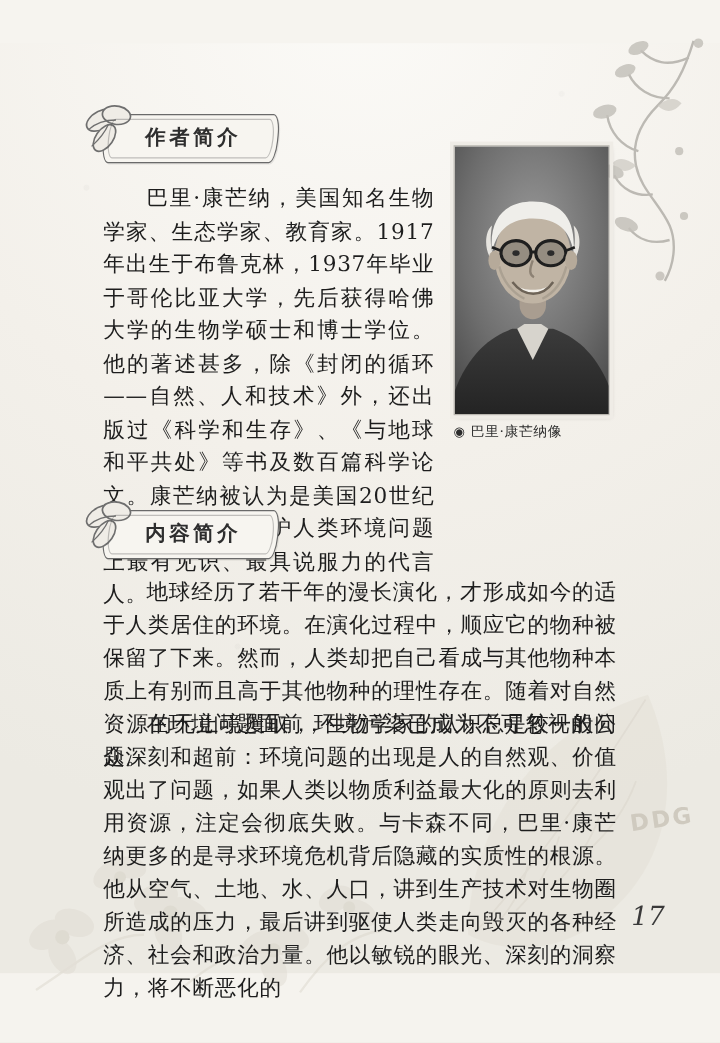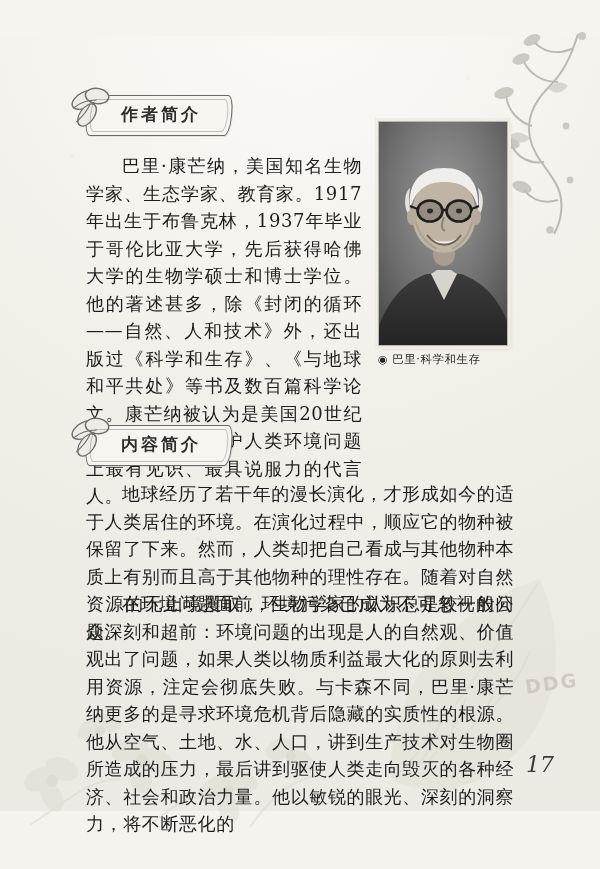--- a/index.html
+++ b/index.html
@@ -266,21 +266,21 @@
 
         <ellipse cx="33" cy="95" rx="5" ry="8" fill="#b6aa9a"></ellipse>
         <ellipse cx="97" cy="95" rx="5" ry="8" fill="#b6aa9a"></ellipse>
 
         <rect width="130" height="225" fill="none"></rect>
       </svg>
     </div>
   </div>
   <div class="caption">
     <span class="bullet">◉</span>
-    <span>巴里·科学和生存</span>
+    <span>巴里·康芒纳像</span>
   </div>
 
   <div class="para indent" style="left:86px;top:152px;width:276px;">巴里·康芒纳，美国知名生物学家、生态学家、教育家。1917年出生于布鲁克林，1937年毕业于哥伦比亚大学，先后获得哈佛大学的生物学硕士和博士学位。他的著述甚多，除《封闭的循环——自然、人和技术》外，还出版过《科学和生存》、《与地球和平共处》等书及数百篇科学论文。康芒纳被认为是美国20世纪六七十年代在维护人类环境问题上最有见识、最具说服力的代言人。</div>
 
   <div class="heading" style="left:86px;top:425px;">
     <div class="ribbon">
       <div class="leafdeco">
         <svg width="56" height="48" viewBox="0 0 56 48">
           <g fill="#efece6" stroke="#6f6f6f" stroke-width="1.4">
             <ellipse cx="18" cy="16" rx="13" ry="8" transform="rotate(-28 18 16)"></ellipse>

